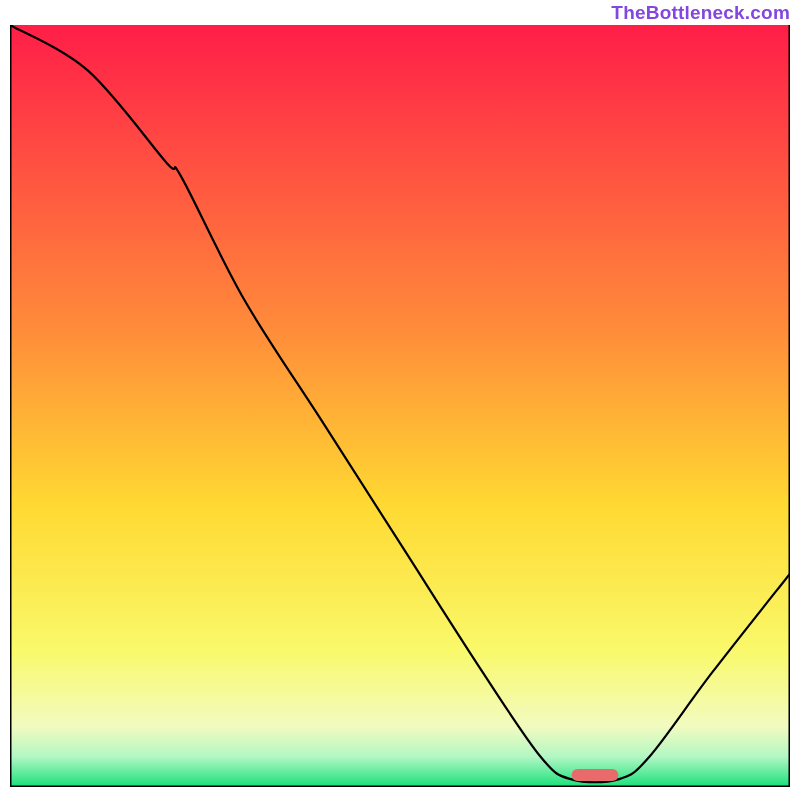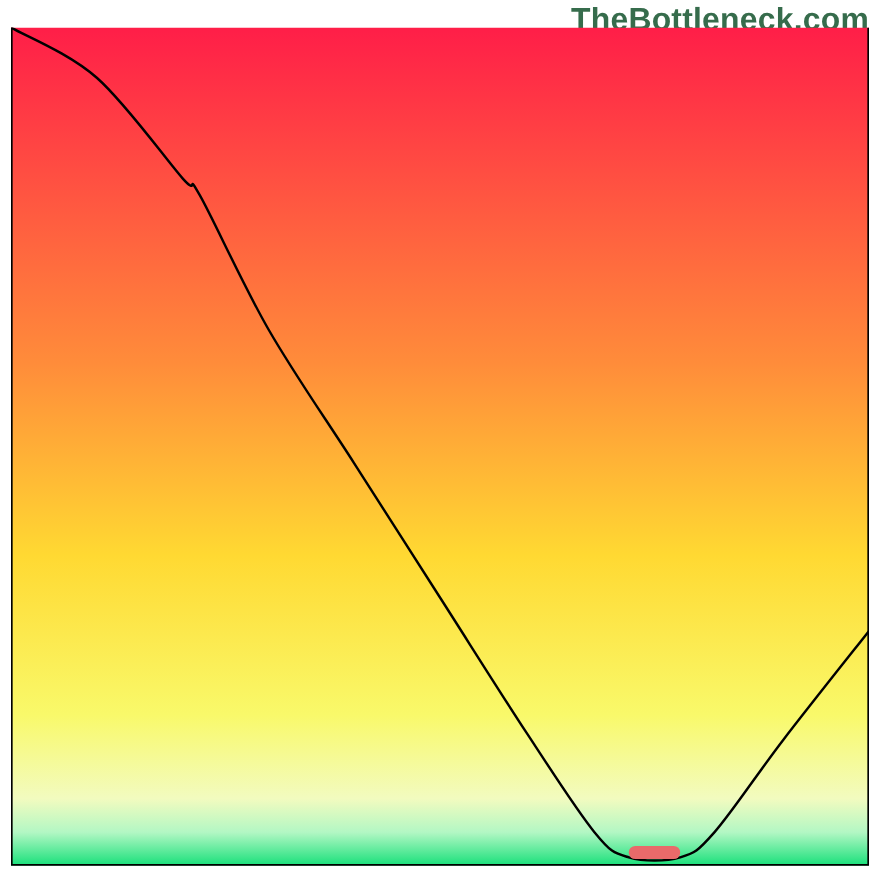--- a/index.html
+++ b/index.html
@@ -13,22 +13,22 @@
   }
   .container {
     position: relative;
     width: 800px;
     height: 800px;
   }
   .watermark {
     position: absolute;
     top: 2px;
     right: 10px;
-    color: #14532d;
-    font-size: 29px;
+    color: #6d28d9;
+    font-size: 19px;
     font-weight: 600;
     opacity: 0.85;
     letter-spacing: 0.2px;
   }
   svg.plot {
     position: absolute;
     left: 10px;
     top: 25px;
     display: block;
   }

